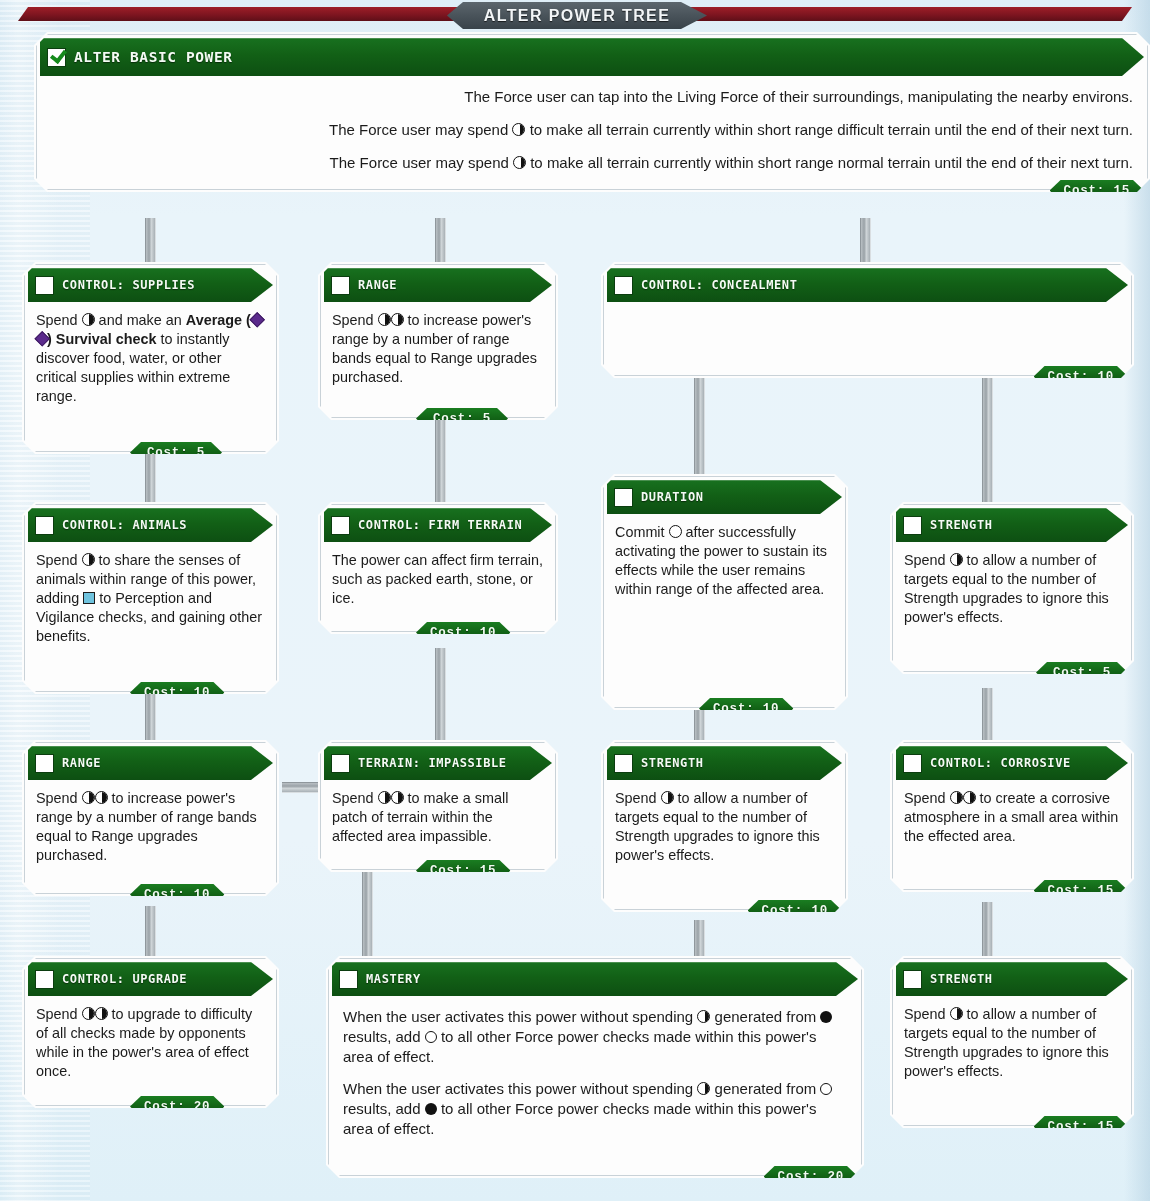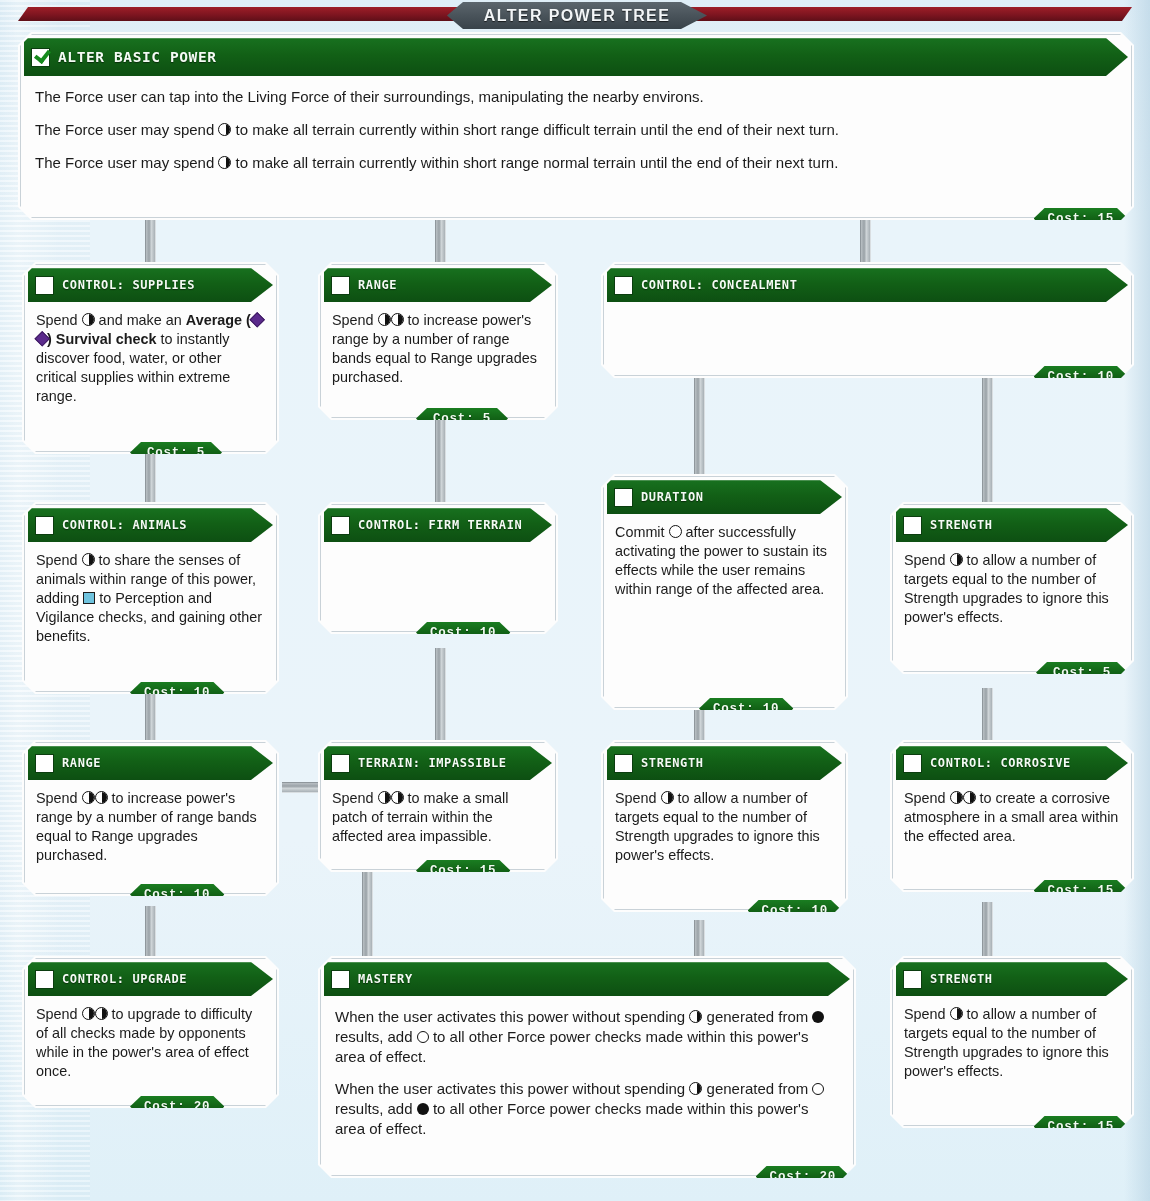--- a/index.html
+++ b/index.html
@@ -197,21 +197,21 @@
 <div class="conn" style="left:694px; top:700px; width:11px; height:48px;"></div>
 <div class="conn" style="left:982px; top:688px; width:11px; height:60px;"></div>
 
 <div class="conn h" style="left:282px; top:782px; width:48px; height:11px;"></div>
 
 <div class="conn" style="left:145px; top:906px; width:11px; height:58px;"></div>
 <div class="conn" style="left:362px; top:868px; width:11px; height:96px;"></div>
 <div class="conn" style="left:694px; top:920px; width:11px; height:44px;"></div>
 <div class="conn" style="left:982px; top:902px; width:11px; height:62px;"></div>
 
-<div class="card" style="left:18px; top:32px; width:1116px; height:188px;">
+<div class="card" style="left:34px; top:32px; width:1116px; height:160px;text-align:right;">
   <div class="card-inner">
     <div class="card-head big">
       <div class="chk checked"></div>
       <div class="card-title big">ALTER BASIC POWER</div>
     </div>
     <div class="card-body wide">
       <p>The Force user can tap into the Living Force of their surroundings, manipulating the nearby environs.</p>
       <p>The Force user may spend <span class="sym sym-fp"></span> to make all terrain currently within short range difficult terrain until the end of their next turn.</p>
       <p>The Force user may spend <span class="sym sym-fp"></span> to make all terrain currently within short range normal terrain until the end of their next turn.</p>
     </div>
@@ -277,20 +277,23 @@
     <span>Cost: 10</span>
   </div>
 </div>
 
 <div class="card" style="left:318px; top:502px; width:240px; height:132px;">
   <div class="card-inner">
     <div class="card-head">
       <div class="chk"></div>
       <div class="card-title">CONTROL: FIRM TERRAIN</div>
     </div>
+    <div class="card-body tight">
+      <p>The power can affect firm terrain, such as packed earth, stone, or ice.</p>
+    </div>
   </div>
   <div class="cost left" style="left:98px;">
     <span>Cost: 10</span>
   </div>
 </div>
 
 <div class="card" style="left:601px; top:474px; width:247px; height:236px;">
   <div class="card-inner">
     <div class="card-head">
       <div class="chk"></div>
@@ -388,21 +391,21 @@
     </div>
     <div class="card-body tight">
       <p>Spend <span class="sym sym-fp"></span><span class="sym sym-fp"></span> to upgrade to difficulty of all checks made by opponents while in the power's area of effect once.</p>
     </div>
   </div>
   <div class="cost left" style="left:108px;">
     <span>Cost: 20</span>
   </div>
 </div>
 
-<div class="card" style="left:318px; top:956px; width:538px; height:222px;">
+<div class="card" style="left:326px; top:956px; width:538px; height:222px;">
   <div class="card-inner">
     <div class="card-head">
       <div class="chk"></div>
       <div class="card-title">MASTERY</div>
     </div>
     <div class="card-body wide">
       <p>When the user activates this power without spending <span class="sym sym-fp"></span> generated from <span class="sym sym-dark"></span> results, add <span class="sym sym-light"></span> to all other Force power checks made within this power's area of effect.</p>
       <p>When the user activates this power without spending <span class="sym sym-fp"></span> generated from <span class="sym sym-light"></span> results, add <span class="sym sym-dark"></span> to all other Force power checks made within this power's area of effect.</p>
     </div>
   </div>

